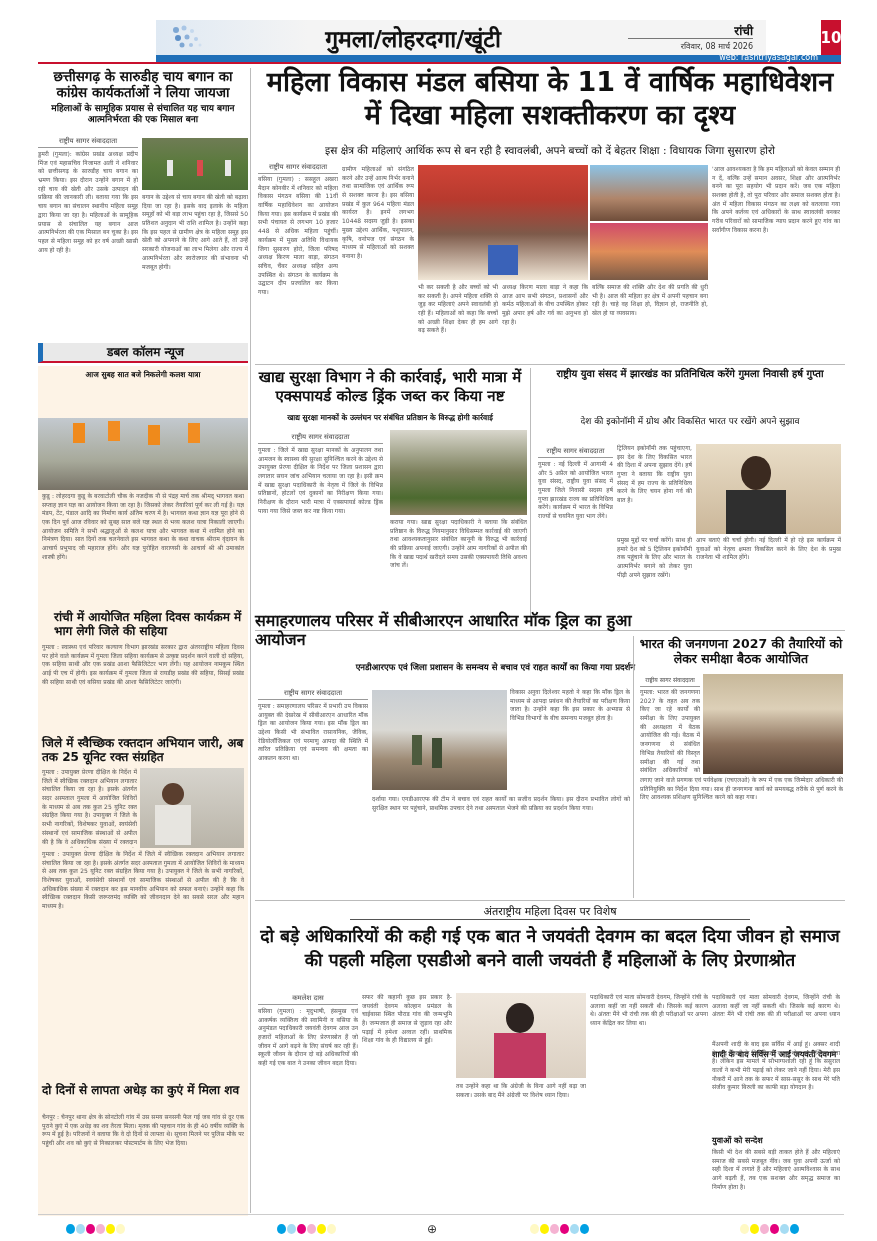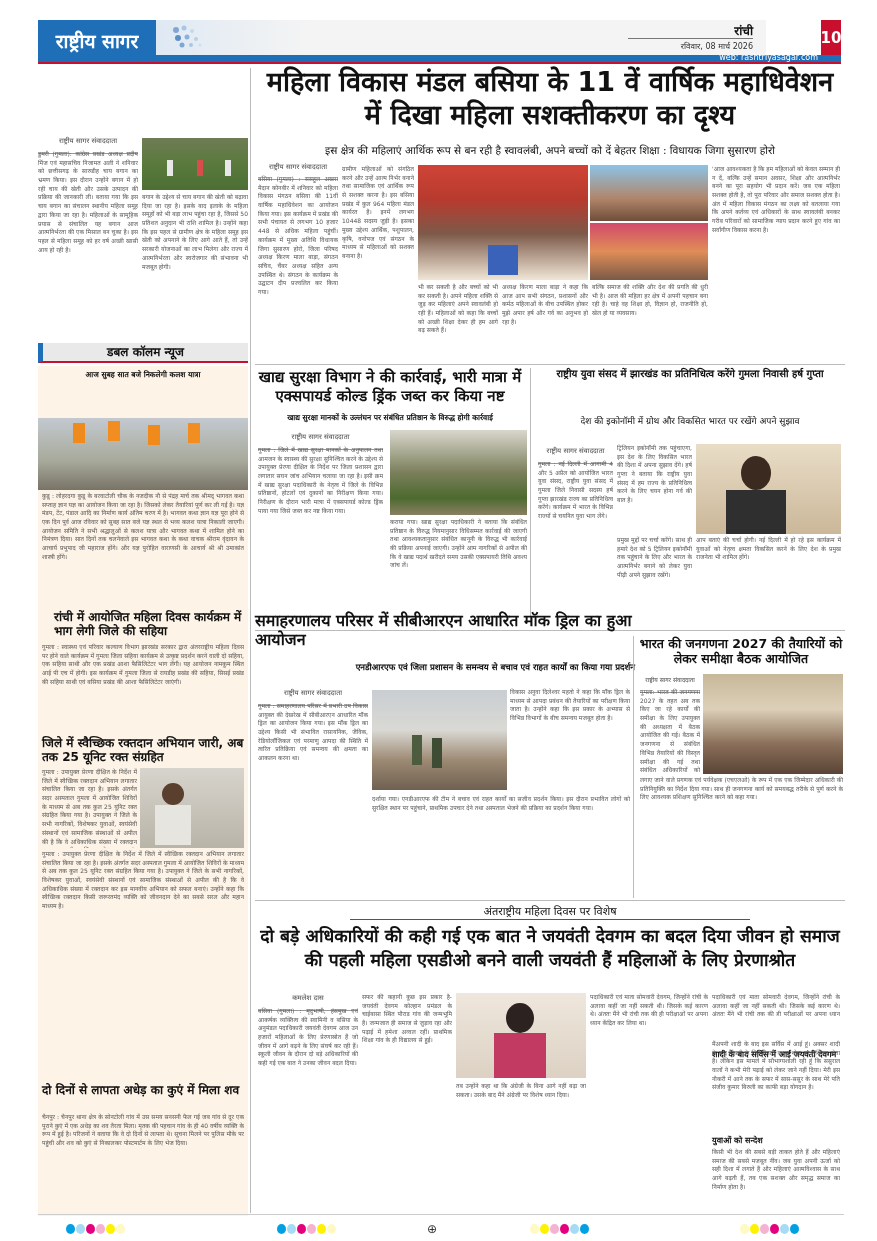--- a/index.html
+++ b/index.html
@@ -13,52 +13,54 @@
   .mh-section{left:225px;top:2px;width:300px;font-size:23px;font-weight:bold;color:#111;text-align:center;}
   .mh-city{left:595px;top:2px;width:120px;text-align:right;font-size:12px;font-weight:bold;}
   .mh-date{left:590px;top:18px;width:125px;text-align:right;font-size:8px;color:#333;border-top:1px solid #777;padding-top:1px;}
   .mh-page{left:783px;top:0;width:20px;height:35px;background:#c8102e;color:#fff;font-weight:bold;font-size:15px;display:flex;align-items:center;justify-content:center;}
   .mh-bar{left:118px;top:35px;width:685px;height:7px;background:#1f6fb8;}
   .mh-web{left:620px;top:33px;width:160px;text-align:right;font-size:8px;color:#fff;}
   .mh-red{left:0;top:42px;width:803px;height:2px;background:#c8102e;}
   
   h1,h2,h3,h4,p{margin:0;}
   .hl{font-weight:bold;line-height:1.2;color:#111;}
-  .byline{font-size:7px;color:#444;text-align:center;border-bottom:1px solid #999;padding-bottom:8px;}
+  .byline{font-size:7px;color:#444;text-align:center;border-bottom:1px solid #999;padding-bottom:2px;}
   .body-text{font-size:6px;line-height:1.45;color:#555;text-align:justify;overflow:hidden;}
   .photo{background:#8a9a7c;overflow:hidden;}
   .rule{background:#bbb;height:1px;}
   .vrule{background:#bbb;width:1px;}
 </style>
 </head>
 <body>
 
 <div id="masthead" class="abs">
   <div class="abs mh-bg"></div>
-  <div class="abs mh-brand">राष्ट्रीय सागर</div>
   <svg class="abs mh-dots" viewBox="0 0 48 26">
     <circle cx="6" cy="6" r="3" fill="#7ea7d3"></circle>
       <circle cx="14" cy="4" r="2.5" fill="#a9c6e6"></circle>
       <circle cx="22" cy="7" r="2" fill="#c5d9ee"></circle>
     <circle cx="8" cy="14" r="3" fill="#5d8fc7"></circle>
       <circle cx="17" cy="13" r="2.5" fill="#8cb0d9"></circle>
       <circle cx="26" cy="15" r="2" fill="#b8d0eb"></circle>
     <circle cx="12" cy="21" r="2.5" fill="#7ea7d3"></circle>
       <circle cx="21" cy="21" r="2" fill="#a9c6e6"></circle>
       <circle cx="30" cy="21" r="1.5" fill="#d0e0f0"></circle>
   </svg>
+  <div class="abs mh-section">गुमला/लोहरदगा/खूंटी</div>
   <div class="abs mh-city">रांची</div>
   <div class="abs mh-date">रविवार, 08 मार्च 2026</div>
   <div class="abs mh-page">10</div>
   <div class="abs mh-bar"></div>
   <div class="abs mh-web">web: rashtriyasagar.com</div>
   <div class="abs mh-red"></div>
 </div>
 
 <div class="abs" style="left:38px;top:68px;width:210px;">
+  <h2 class="hl" style="font-size:13.5px;text-align:center;">छत्तीसगढ़ के सारुडीह चाय बगान का कांग्रेस कार्यकर्ताओं ने लिया जायजा</h2>
+  <h3 class="hl" style="font-size:9px;text-align:center;margin-top:3px;">महिलाओं के सामूहिक प्रयास से संचालित यह चाय बगान आत्मनिर्भरता की एक मिसाल बना</h3>
 </div>
 <div class="abs byline" style="left:38px;top:136px;width:100px;">राष्ट्रीय सागर संवाददाता</div>
 <div class="abs body-text" style="left:38px;top:150px;width:100px;height:175px;">डुमरी (गुमला): कांग्रेस प्रखंड अध्यक्ष प्रदीप मिंज एवं महासचिव निजामत अली ने शनिवार को छत्तीसगढ़ के सारुडीह चाय बगान का भ्रमण किया। इस दौरान उन्होंने बगान में हो रही चाय की खेती और उसके उत्पादन की प्रक्रिया की जानकारी ली। बताया गया कि इस चाय बगान का संचालन स्थानीय महिला समूह द्वारा किया जा रहा है। महिलाओं के सामूहिक प्रयास से संचालित यह बगान आज आत्मनिर्भरता की एक मिसाल बन चुका है। इस पहल से महिला समूह को हर वर्ष अच्छी खासी आय हो रही है।</div>
 <div class="abs photo" style="left:142px;top:138px;width:106px;height:52px;background:linear-gradient(180deg,#6f7c55 0%,#5a7a3c 50%,#4d6e35 100%);">
   <div class="abs" style="left:25px;top:22px;width:6px;height:16px;background:#e8e8e8;"></div>
   <div class="abs" style="left:55px;top:22px;width:6px;height:16px;background:#d84c4c;"></div>
   <div class="abs" style="left:83px;top:22px;width:6px;height:16px;background:#e8e8e8;"></div>
 </div>
 <div class="abs body-text" style="left:142px;top:193px;width:106px;height:133px;">बगान के उद्देश्य से चाय बगान की खेती को बढ़ावा दिया जा रहा है। इसके बाद इलाके के महिला समूहों को भी बड़ा लाभ पहुंचा रहा है, जिससे 50 प्रतिशत अनुदान भी राशि शामिल है। उन्होंने कहा कि इस पहल से ग्रामीण क्षेत्र के महिला समूह इस खेती को अपनाने के लिए आगे आते हैं, तो उन्हें सरकारी योजनाओं का लाभ मिलेगा और राज्य में आत्मनिर्भरता और स्वरोजगार की संभावना भी मजबूत होगी।</div>
 

